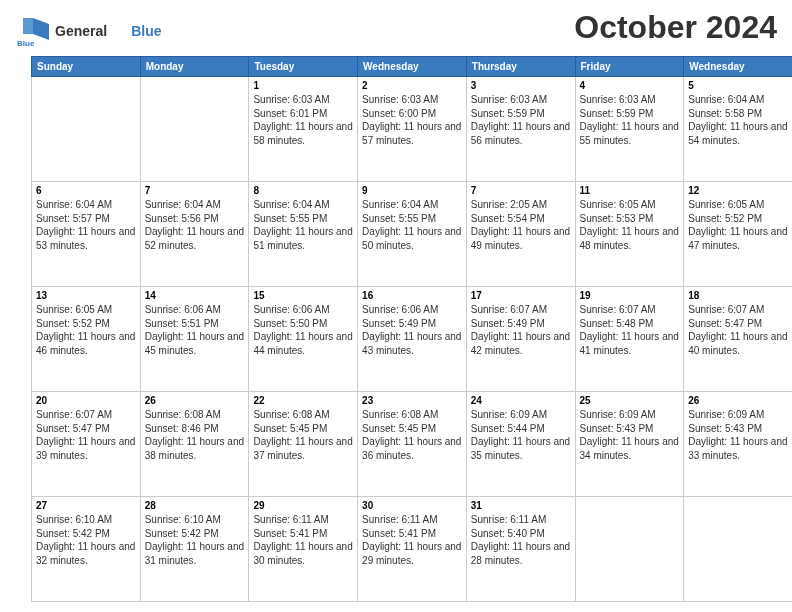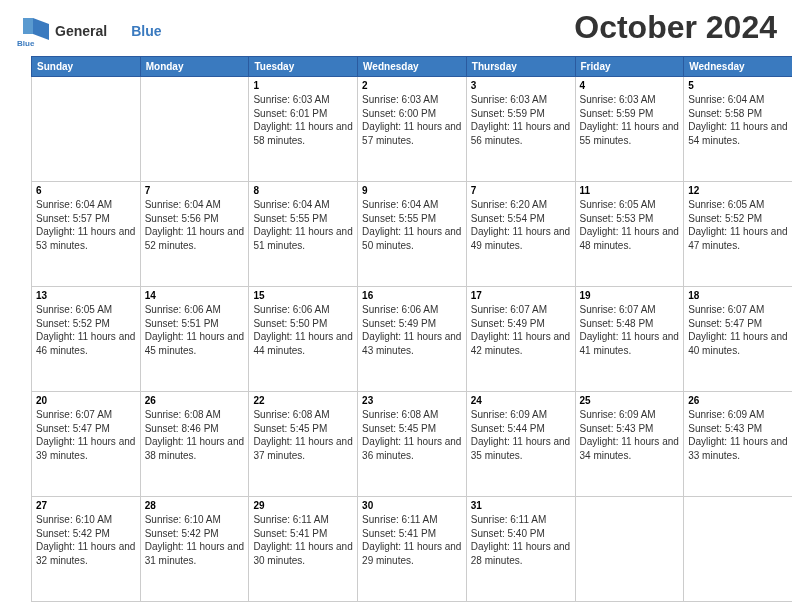--- a/index.html
+++ b/index.html
@@ -196,21 +196,21 @@
 Daylight: 11 hours and 51 minutes.</div>
           </td>
           <td>
             <span class="day-num">9</span>
             <div class="day-info">Sunrise: 6:04 AM
 Sunset: 5:55 PM
 Daylight: 11 hours and 50 minutes.</div>
           </td>
           <td>
             <span class="day-num">7</span>
-            <div class="day-info">Sunrise: 6:20 AM
+            <div class="day-info">Sunrise: 2:05 AM
 Sunset: 5:54 PM
 Daylight: 11 hours and 49 minutes.</div>
           </td>
           <td>
             <span class="day-num">11</span>
             <div class="day-info">Sunrise: 6:05 AM
 Sunset: 5:53 PM
 Daylight: 11 hours and 48 minutes.</div>
           </td>
           <td>

